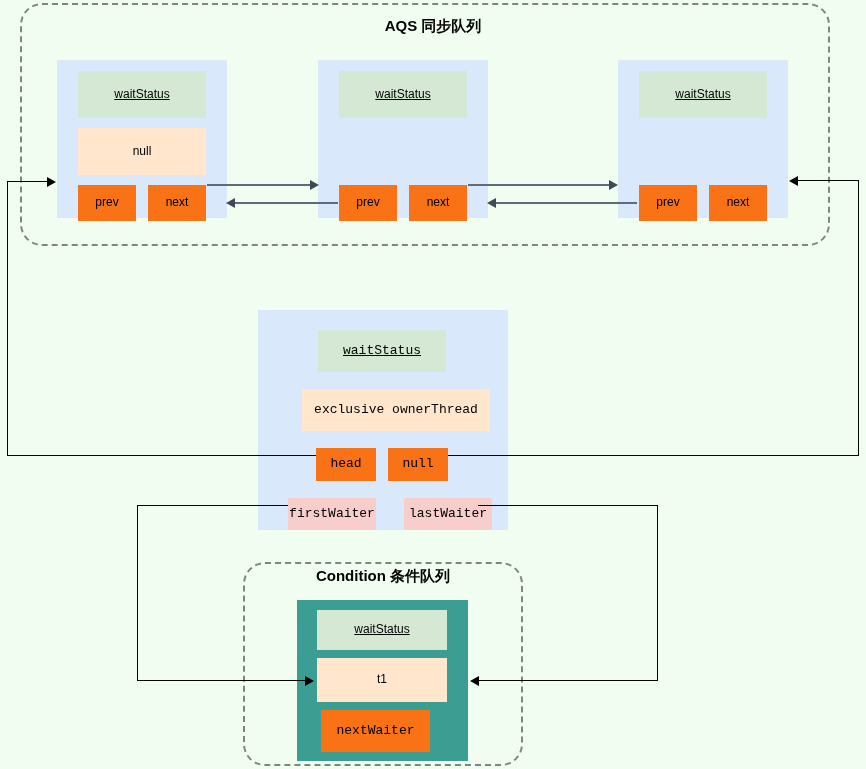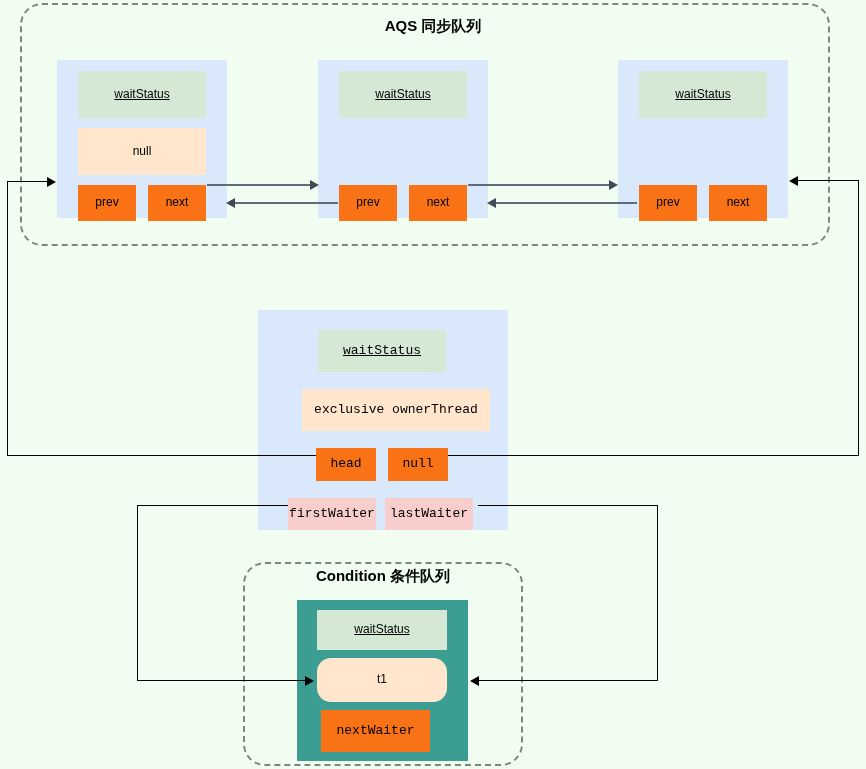--- a/index.html
+++ b/index.html
@@ -115,39 +115,39 @@
 
   <div class="abs hline-gray" style="left:494px; top:202px; width:143px;"></div>
   <div class="abs arrow arrow-left-gray" style="left:487px; top:198px;"></div>
 
   <div class="abs node-shell" style="left:258px; top:310px; width:250px; height:220px;">
     <div class="abs field f-green mono" style="left:60px; top:20px; width:128px; height:42px;">waitStatus</div>
     <div class="abs field f-orange mono" style="left:44px; top:79px; width:188px; height:42px;">exclusive ownerThread</div>
     <div class="abs field f-yellow mono" style="left:58px; top:138px; width:60px; height:33px;">head</div>
     <div class="abs field f-yellow mono" style="left:130px; top:138px; width:60px; height:33px;">null</div>
     <div class="abs field f-pink mono" style="left:30px; top:188px; width:88px; height:32px;">firstWaiter</div>
-    <div class="abs field f-pink mono" style="left:127px; top:188px; width:88px; height:32px;">lastWaiter</div>
+    <div class="abs field f-pink mono" style="left:146px; top:188px; width:88px; height:32px;">lastWaiter</div>
   </div>
 
   <div class="abs hline" style="left:7px; top:455px; width:309px;"></div>
   <div class="abs vline" style="left:7px; top:181px; height:275px;"></div>
   <div class="abs hline" style="left:7px; top:181px; width:42px;"></div>
   <div class="abs arrow arrow-right" style="left:47px; top:177px;"></div>
 
   <div class="abs hline" style="left:448px; top:455px; width:411px;"></div>
   <div class="abs vline" style="left:858px; top:180px; height:276px;"></div>
   <div class="abs hline" style="left:798px; top:180px; width:61px;"></div>
   <div class="abs arrow arrow-left" style="left:789px; top:176px;"></div>
 
   <div class="abs dashed-group" style="left:243px; top:562px; width:280px; height:204px;"></div>
   <div class="group-title" style="left:243px; top:567px; width:280px;">Condition 条件队列</div>
 
   <div class="abs node-shell teal" style="left:297px; top:600px; width:171px; height:161px;">
     <div class="abs field f-green sans" style="left:20px; top:10px; width:130px; height:40px;">waitStatus</div>
-    <div class="abs field f-orange sans" style="left:20px; top:58px; width:130px; height:44px;border-radius:14px;">t1</div>
+    <div class="abs field f-orange sans" style="left:20px; top:58px; width:130px; height:44px;">t1</div>
     <div class="abs field f-yellow mono" style="left:24px; top:110px; width:109px; height:42px;">nextWaiter</div>
   </div>
 
   <div class="abs hline" style="left:137px; top:505px; width:151px;"></div>
   <div class="abs vline" style="left:137px; top:505px; height:176px;"></div>
   <div class="abs hline" style="left:137px; top:680px; width:170px;"></div>
   <div class="abs arrow arrow-right" style="left:305px; top:676px;"></div>
 
   <div class="abs hline" style="left:478px; top:505px; width:180px;"></div>
   <div class="abs vline" style="left:657px; top:505px; height:176px;"></div>

